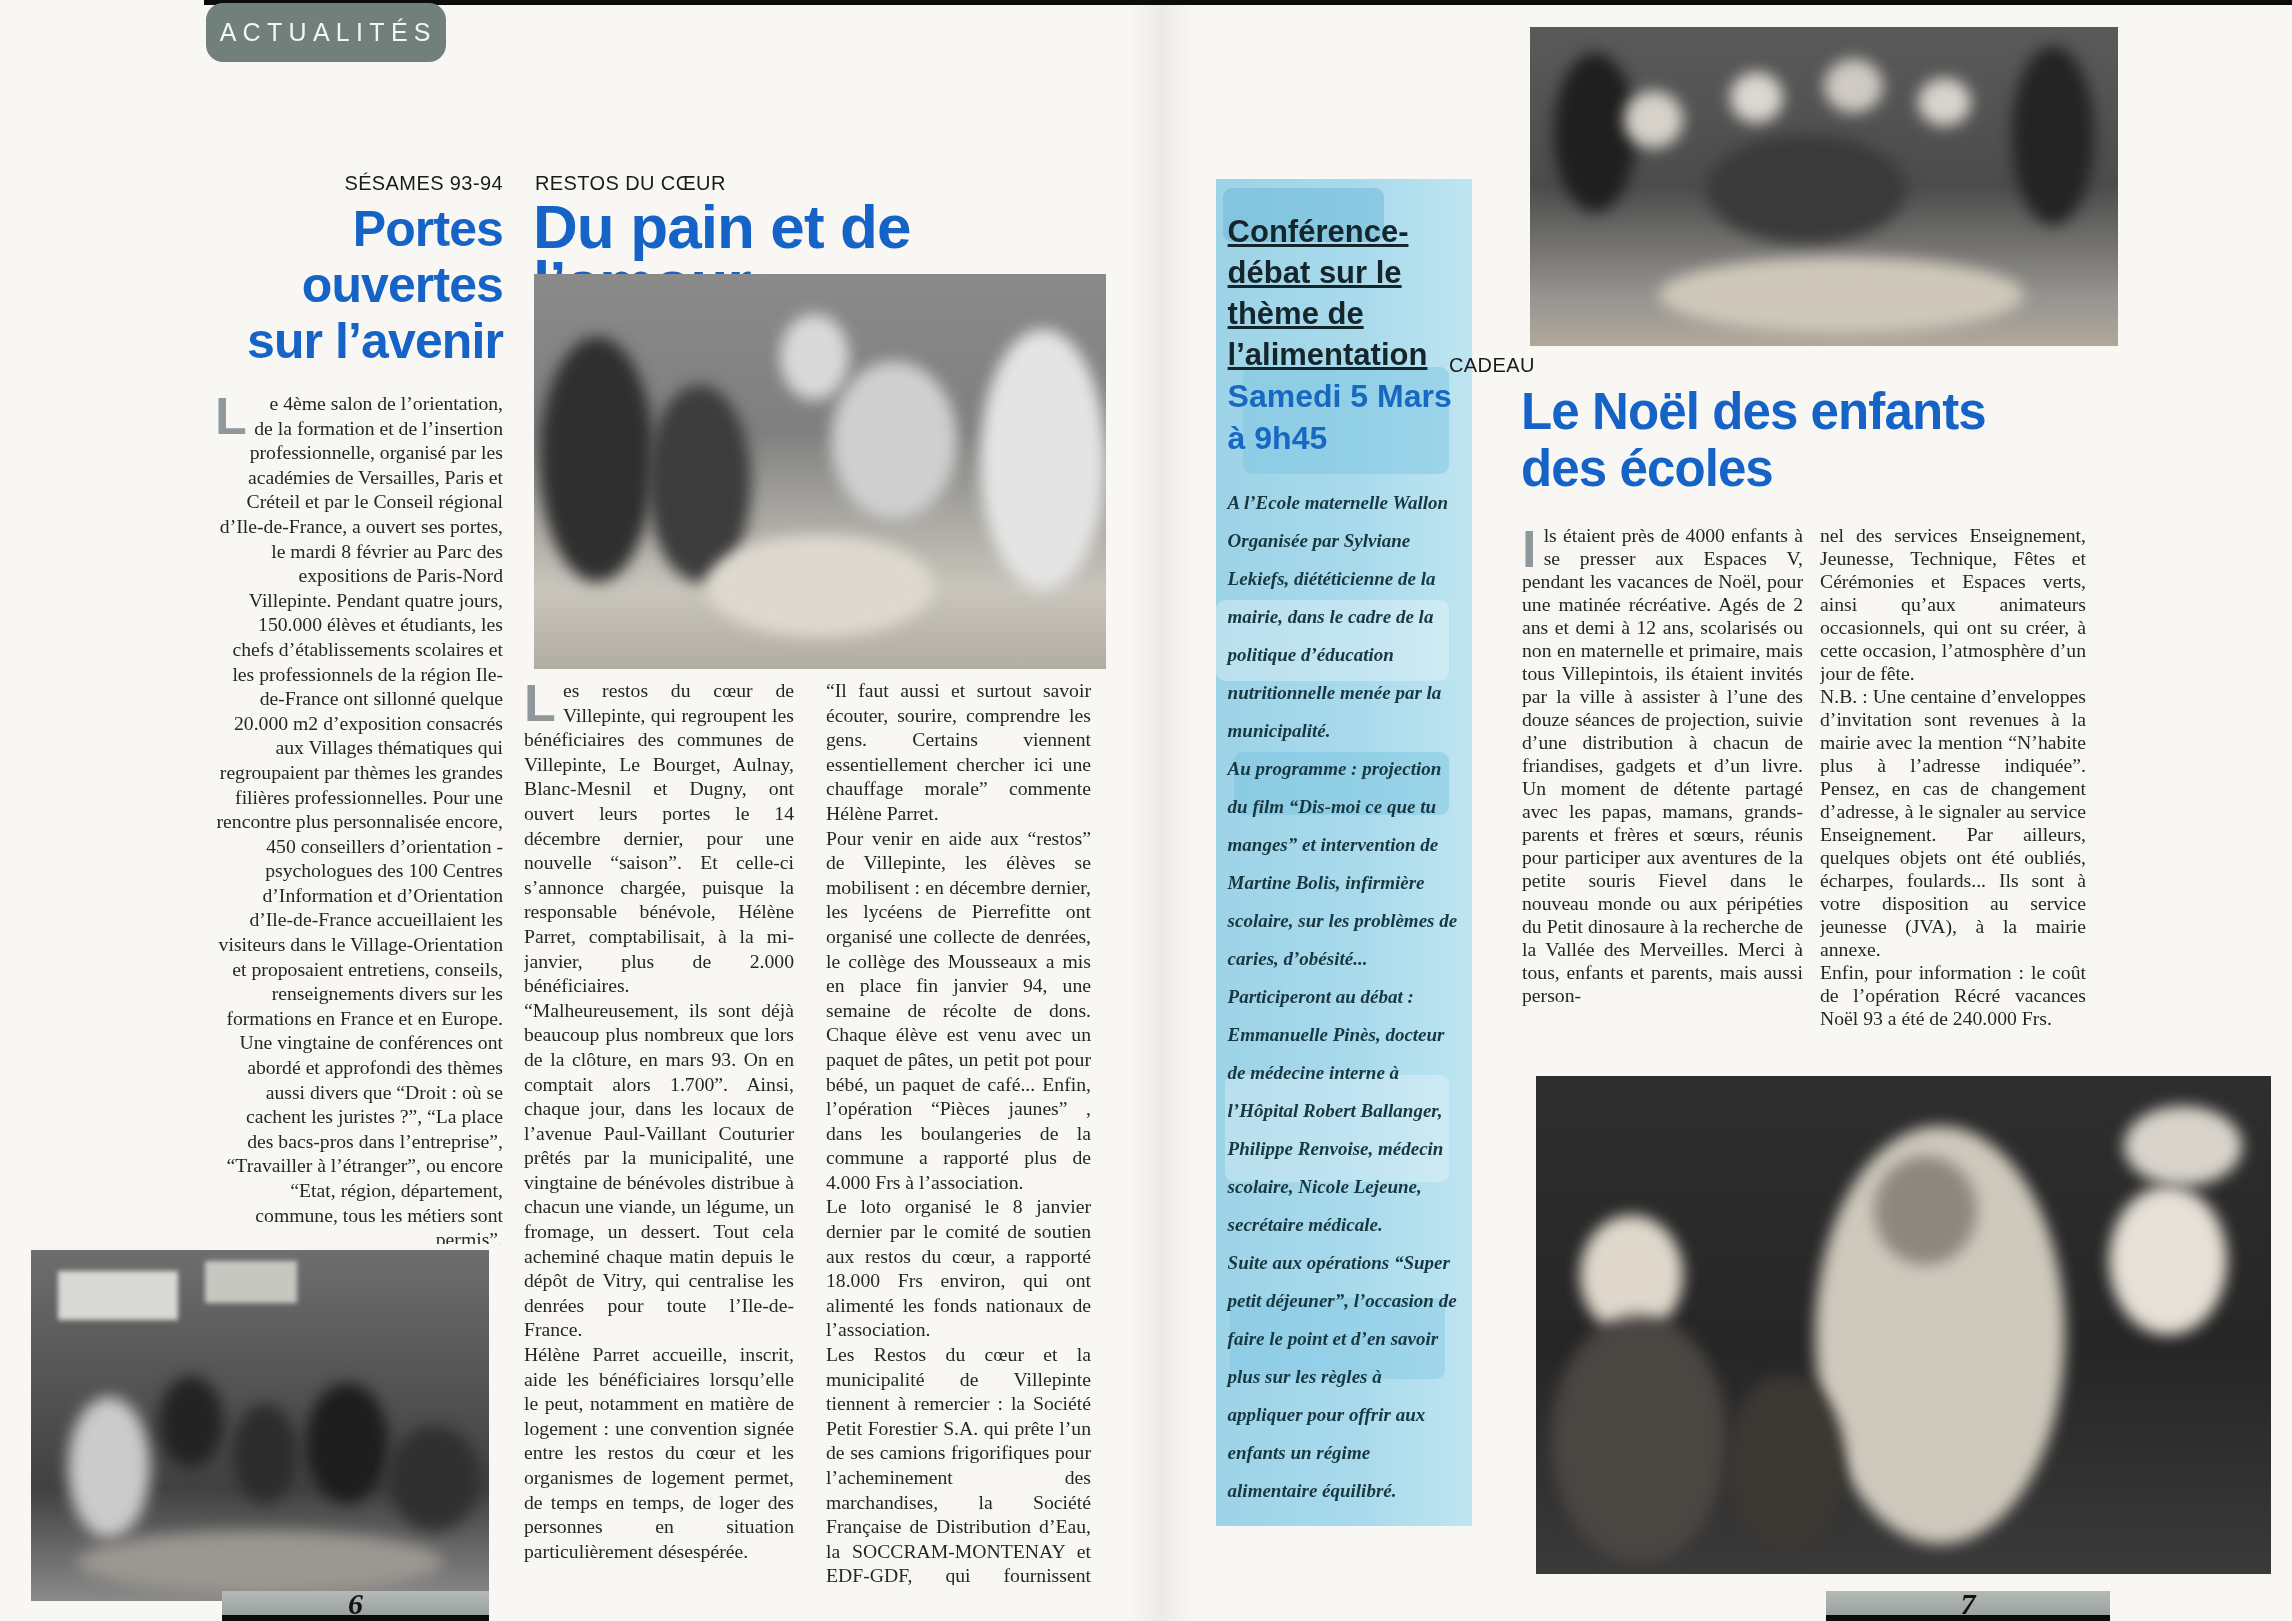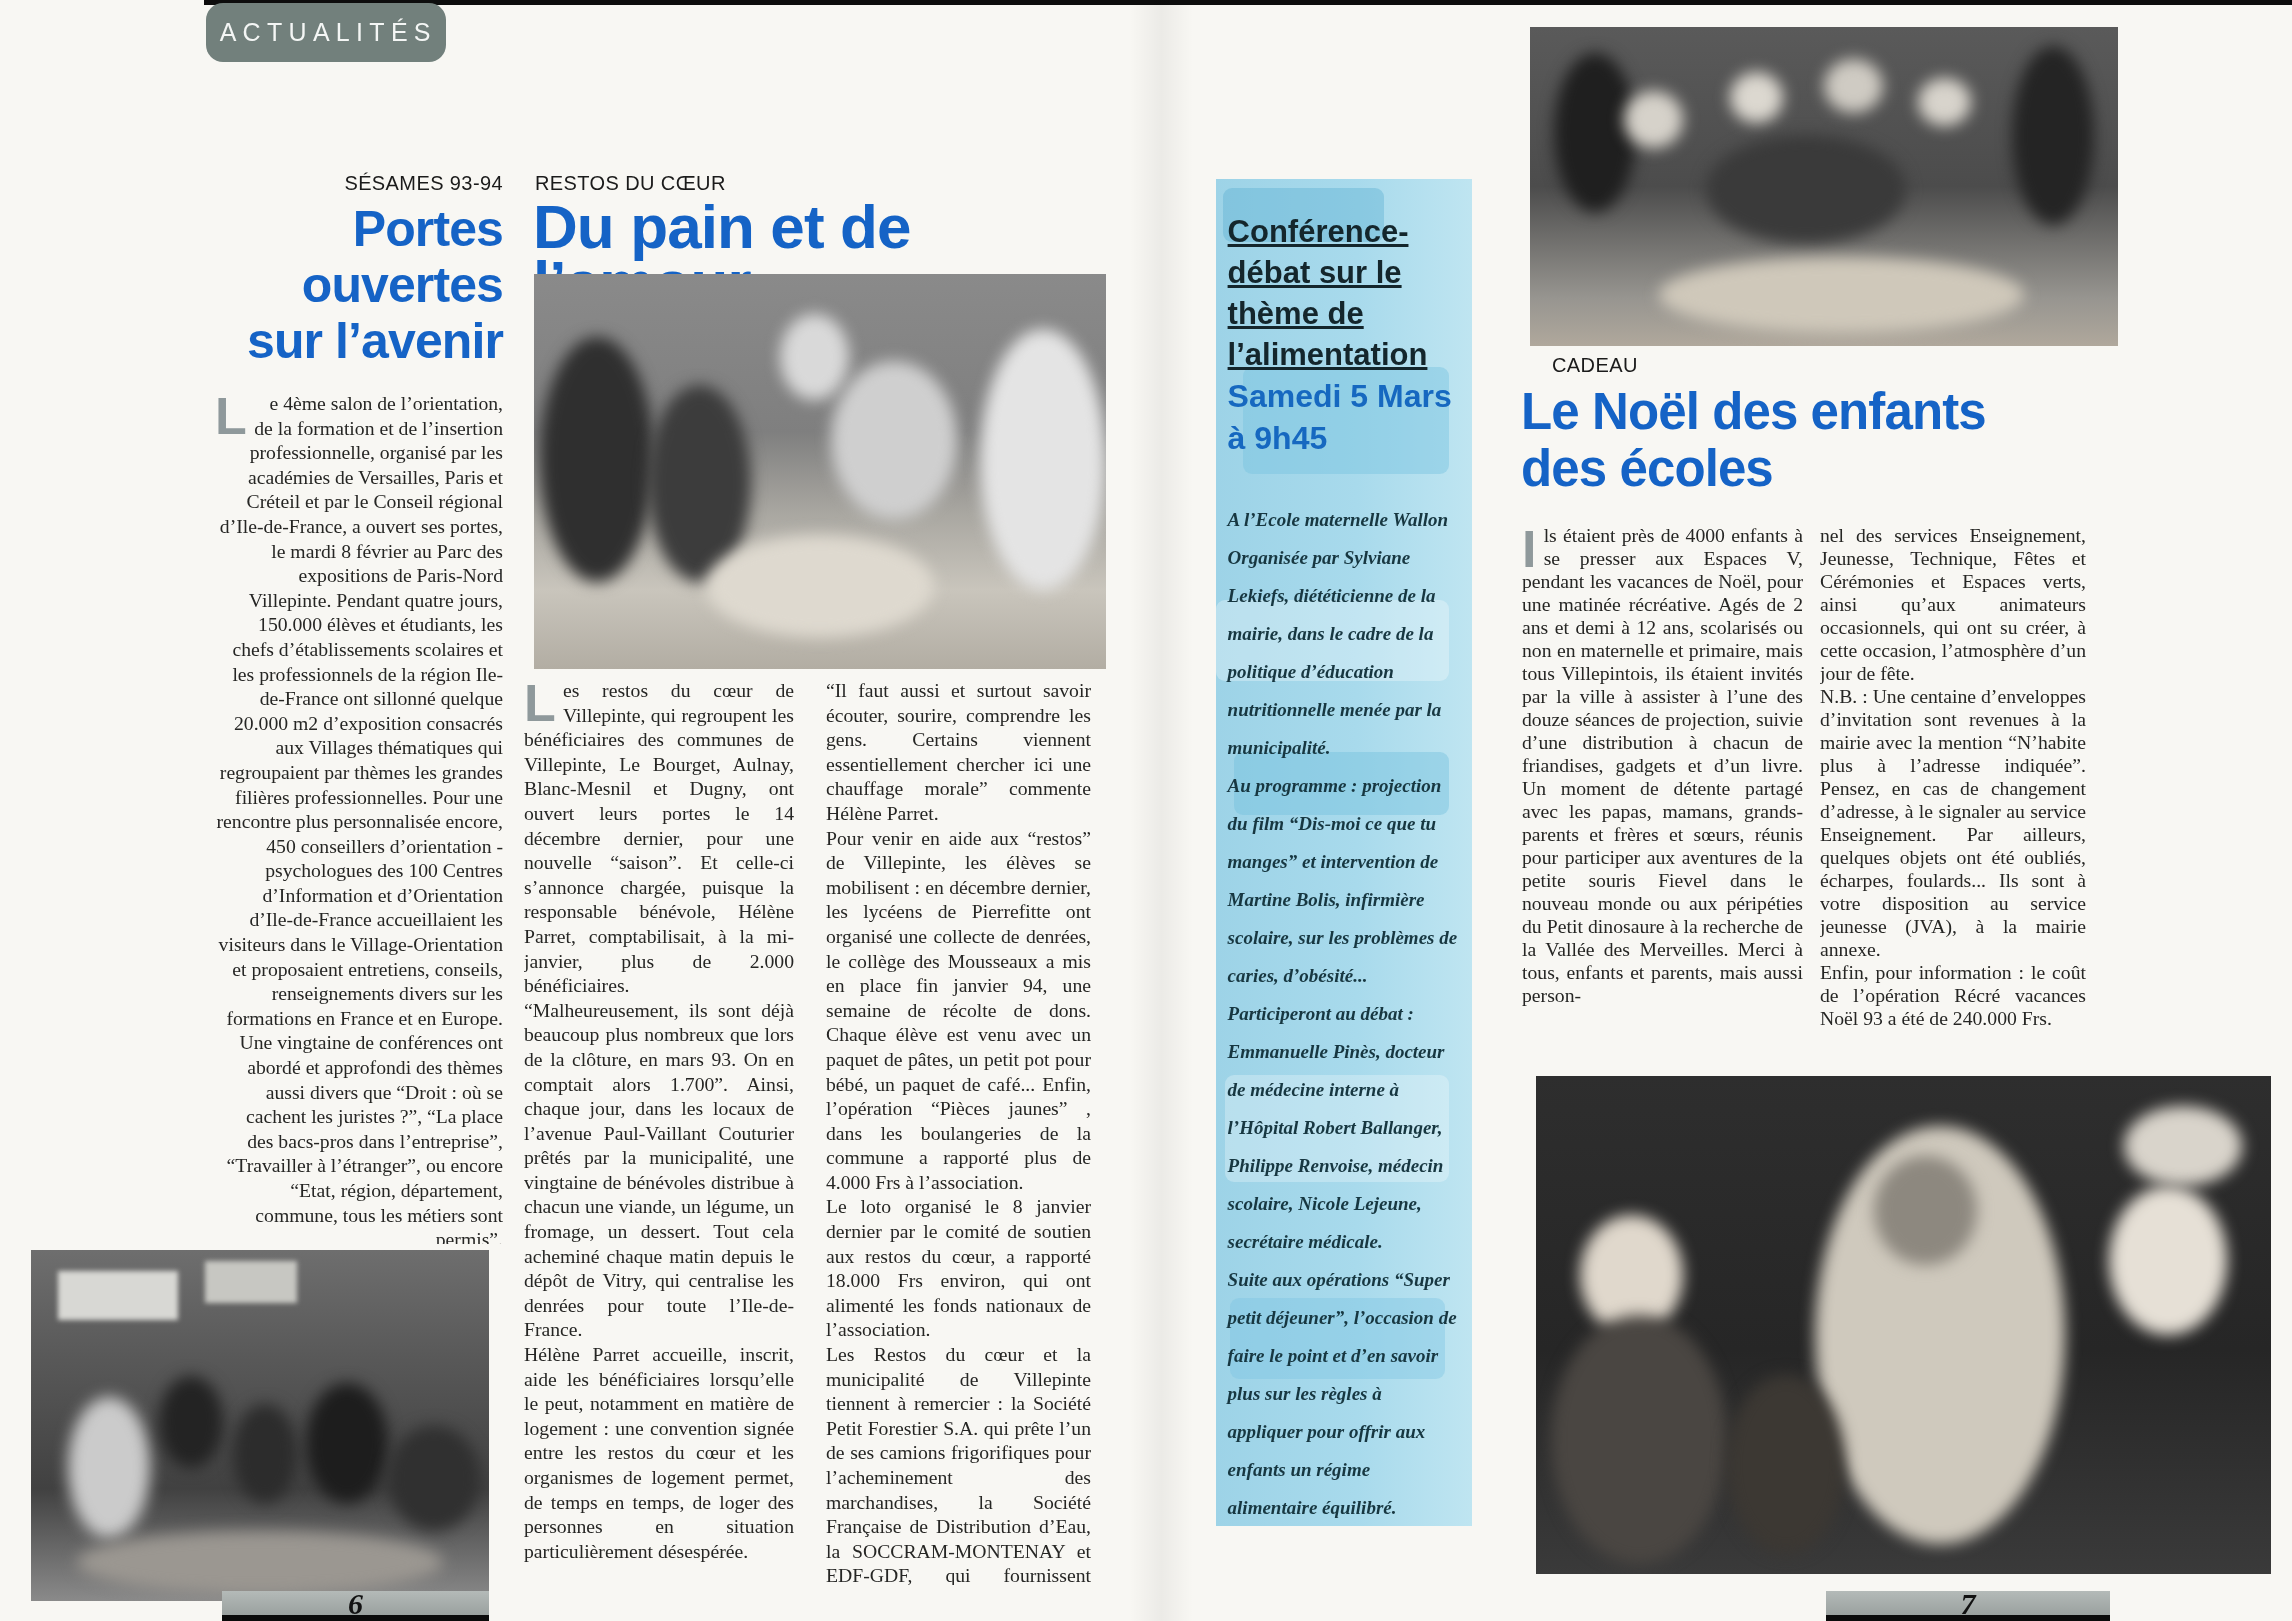--- a/index.html
+++ b/index.html
@@ -32,21 +32,21 @@
   }
   .blue-title{
     font-family:"Liberation Sans",sans-serif;font-weight:bold;color:#1563c6;
     letter-spacing:-0.9px;
   }
   #sesames-kicker{left:215px;top:167px;width:288px;text-align:right;}
   #sesames-title{left:161px;top:201px;width:342px;text-align:right;
     font-size:50px;line-height:56px;}
   #restos-kicker{left:535px;top:167px;width:582px;}
   #restos-title{left:533px;top:199px;width:582px;font-size:62px;line-height:56px;}
-  #noel-kicker{left:1552px;top:349px;width:591px;}
+  #noel-kicker{left:1449px;top:349px;width:591px;}
   #noel-title{left:1521px;top:383px;width:609px;font-size:51px;line-height:57px;}
 
   
   .bodycol{
     font-family:"Liberation Serif",serif;font-size:19.7px;line-height:24.6px;
     color:#262624;text-align:justify;overflow:hidden;
   }
   #sesames-body{left:215px;top:391px;width:288px;height:853px;text-align:right;}
   #restos-col1{left:524px;top:678px;width:270px;height:907px;}
   #restos-col2{left:826px;top:678px;width:265px;height:907px;}
@@ -66,21 +66,21 @@
   }
   .ghost{position:absolute;border-radius:9px;pointer-events:none;}
   #sidebar-heading{
     position:relative;font-family:"Liberation Sans",sans-serif;font-weight:bold;
     font-size:31px;line-height:41px;color:#14262c;text-decoration:underline;
   }
   #sidebar-date{
     position:relative;font-family:"Liberation Sans",sans-serif;font-weight:bold;
     font-size:32px;line-height:42px;color:#1668c0;
   }
-  .sidebar-body{position:relative;margin-top:42px;}
+  .sidebar-body{position:relative;margin-top:25px;}
   .sidebar-body p{
     margin:0;font-family:"Liberation Serif",serif;font-style:italic;font-weight:bold;
     font-size:19px;line-height:38px;color:#173741;
   }
 
   
   .photo{overflow:hidden;}
   .photo .b{position:absolute;border-radius:50%;filter:blur(7.2px);}
   .photo .r{position:absolute;filter:blur(2.7px);}
   #photo-restos{left:534px;top:274px;width:572px;height:395px;

